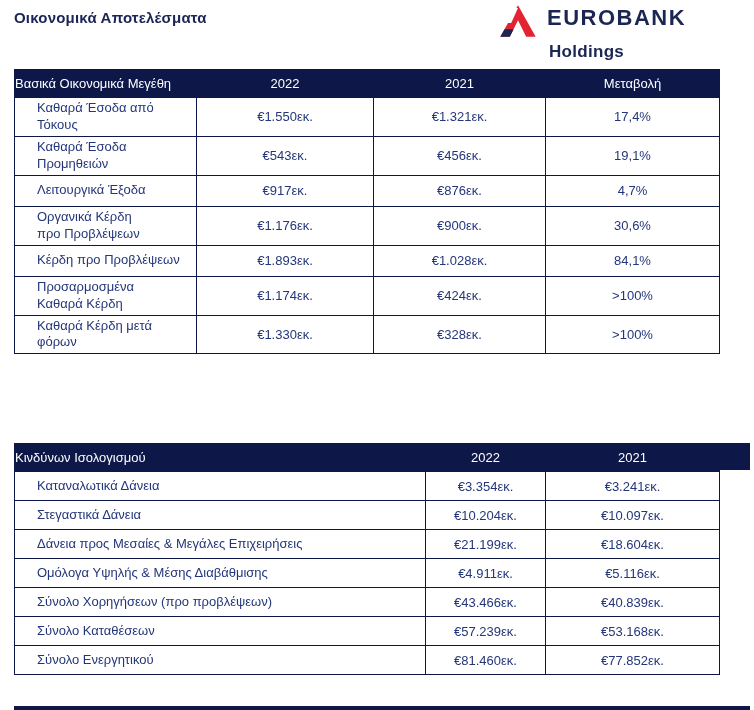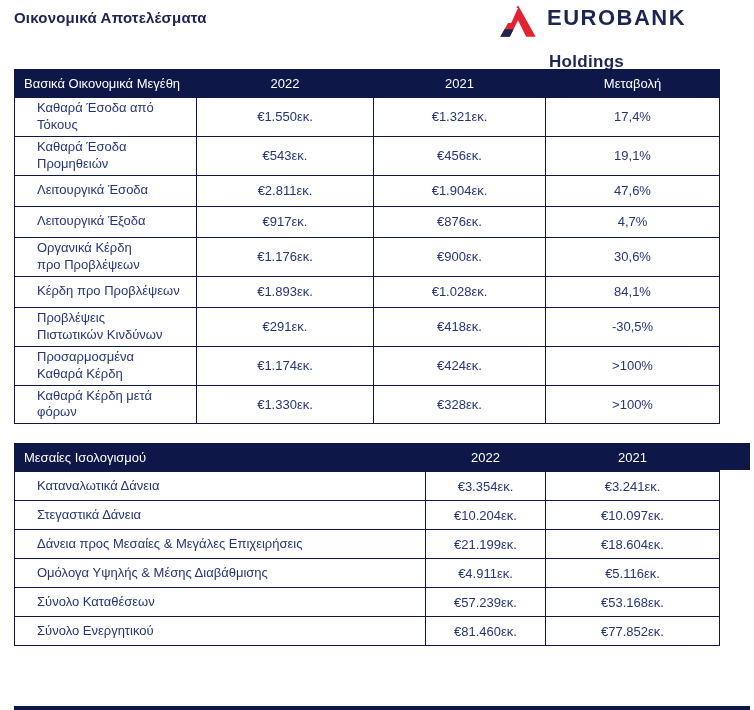--- a/index.html
+++ b/index.html
@@ -16,34 +16,34 @@
     position:absolute; left:14px; top:9px;
     font-size:15px; font-weight:bold; color:#1b2454; letter-spacing:0.2px;
   }
   .logo { position:absolute; left:496px; top:3px; width:244px; height:62px; }
   .logo-icon { position:absolute; left:0; top:1px; width:44px; height:34px; }
   .logo-brand {
     position:absolute; left:51px; top:2px;
     font-size:22px; font-weight:bold; color:#1b2653; letter-spacing:1.5px;
   }
   .logo-sub {
-    position:absolute; left:53px; top:49px;
+    position:absolute; left:53px; top:39px;
     font-size:17px; font-weight:bold; color:#1b2653; letter-spacing:0.3px;
   }
 
   
   table { border-collapse:collapse; table-layout:fixed; position:absolute; left:14px; background:#fff; }
   #table1 { top:69px; width:705px; }
   #table2 { top:443px; width:705px; }
   th, td { border:1px solid #0d1748; font-weight:normal; font-size:13px; vertical-align:middle; }
   thead th {
     background:#0d1748; color:#ffffff; border-color:#0d1748;
     height:28px; text-align:center; font-size:13px;
   }
-  thead th.first { text-align:left; padding-left:9px; }
+  thead th.first { text-align:left; }
   td { color:#24367a; text-align:center; padding:2px 4px; }
   td.label-cell { text-align:left; padding-left:22px; white-space:pre-line; line-height:1.3; }
   #table1 tr.r-single { height:31px; }
   #table1 tr.r-tall { height:39px; }
   #table2 tbody tr { height:29px; }
 
   .header-band-ext { position:absolute; left:719px; top:443px; width:31px; height:27px; background:#0d1748; }
   .bottom-strip { position:absolute; left:14px; top:706px; width:736px; height:4px; background:#0d1748; }
 </style>
 </head>
@@ -85,50 +85,37 @@
         <td>€1.321εκ.</td>
         <td>17,4%</td>
       </tr>
       <tr class="r-single">
         <td class="label-cell">Καθαρά Έσοδα Προμηθειών</td>
         <td>€543εκ.</td>
         <td>€456εκ.</td>
         <td>19,1%</td>
       </tr>
       <tr class="r-single">
-        <td class="label-cell">Λειτουργικά Έσοδα</td>
-        <td>€2.811εκ.</td>
-        <td>€1.904εκ.</td>
-        <td>47,6%</td>
-      </tr>
-      <tr class="r-single">
         <td class="label-cell">Λειτουργικά Έξοδα</td>
         <td>€917εκ.</td>
         <td>€876εκ.</td>
         <td>4,7%</td>
       </tr>
       <tr class="r-tall">
         <td class="label-cell">Οργανικά Κέρδη
 προ Προβλέψεων</td>
         <td>€1.176εκ.</td>
         <td>€900εκ.</td>
         <td>30,6%</td>
       </tr>
       <tr class="r-single">
         <td class="label-cell">Κέρδη προ Προβλέψεων</td>
         <td>€1.893εκ.</td>
         <td>€1.028εκ.</td>
         <td>84,1%</td>
-      </tr>
-      <tr class="r-tall">
-        <td class="label-cell">Προβλέψεις
-Πιστωτικών Κινδύνων</td>
-        <td>€291εκ.</td>
-        <td>€418εκ.</td>
-        <td>-30,5%</td>
       </tr>
       <tr class="r-tall">
         <td class="label-cell">Προσαρμοσμένα
 Καθαρά Κέρδη</td>
         <td>€1.174εκ.</td>
         <td>€424εκ.</td>
         <td>&gt;100%</td>
       </tr>
       <tr class="r-single">
         <td class="label-cell">Καθαρά Κέρδη μετά φόρων</td>
@@ -141,21 +128,21 @@
 
   <div class="header-band-ext"></div>
   <table id="table2">
     <colgroup>
         <col style="width:411px">
         <col style="width:120px">
         <col style="width:174px">
       </colgroup>
     <thead>
       <tr>
-        <th class="first">Μεσαίες Ισολογισμού</th>
+        <th class="first">Κινδύνων Ισολογισμού</th>
         <th>2022</th>
         <th>2021</th>
       </tr>
     </thead>
     <tbody>
       <tr>
         <td class="label-cell">Καταναλωτικά Δάνεια</td>
         <td>€3.354εκ.</td>
         <td>€3.241εκ.</td>
       </tr>
@@ -168,20 +155,25 @@
         <td class="label-cell">Δάνεια προς Μεσαίες &amp; Μεγάλες Επιχειρήσεις</td>
         <td>€21.199εκ.</td>
         <td>€18.604εκ.</td>
       </tr>
       <tr>
         <td class="label-cell">Ομόλογα Υψηλής &amp; Μέσης Διαβάθμισης</td>
         <td>€4.911εκ.</td>
         <td>€5.116εκ.</td>
       </tr>
       <tr>
+        <td class="label-cell">Σύνολο Χορηγήσεων (προ προβλέψεων)</td>
+        <td>€43.466εκ.</td>
+        <td>€40.839εκ.</td>
+      </tr>
+      <tr>
         <td class="label-cell">Σύνολο Καταθέσεων</td>
         <td>€57.239εκ.</td>
         <td>€53.168εκ.</td>
       </tr>
       <tr>
         <td class="label-cell">Σύνολο Ενεργητικού</td>
         <td>€81.460εκ.</td>
         <td>€77.852εκ.</td>
       </tr>
     </tbody>

